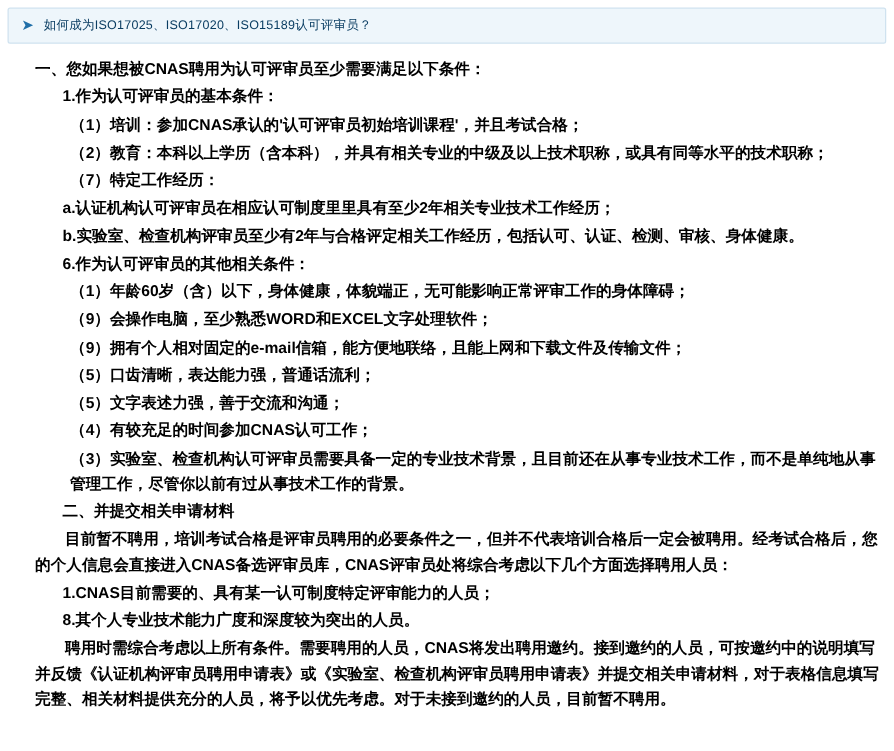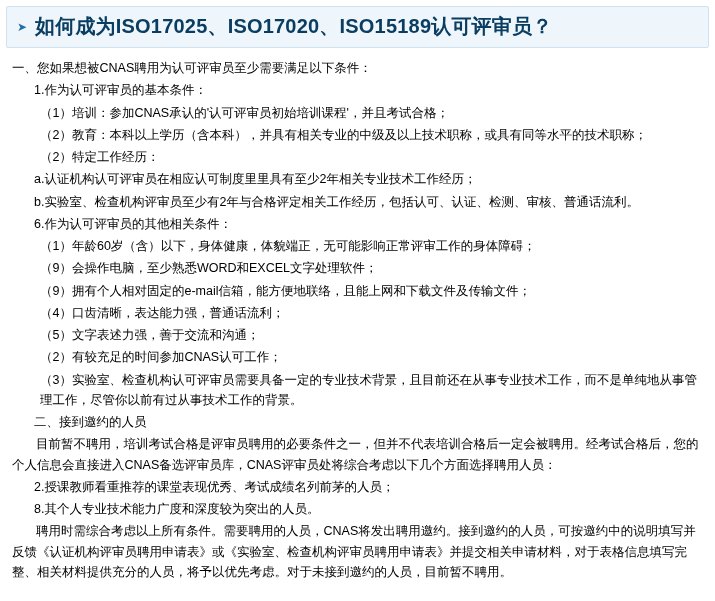--- a/index.html
+++ b/index.html
@@ -34,31 +34,32 @@
     display: inline-block;
     width: 14px;
     height: 14px;
     flex: 0 0 auto;
     line-height: 14px;
     text-align: center;
     color: #1f6fa8;
     font-size: 12px;
   }
   .title-text {
-    font-size: 20px;
-    font-weight: bold;
+    font-size: 10px;
+    font-weight: normal;
     color: #0a3d62;
     letter-spacing: 0.2px;
   }
   .content {
     padding: 10px 12px 12px 12px;
     line-height: 1.62;
   }
   p {
-    margin: 0 0 2px 0;
+    margin: 0 0 2px 16px;
+    font-weight: bold;
   }
   .lvl0 { text-indent: 0; }
   .ind1 { padding-left: 22px; }
   .ind2 { padding-left: 28px; }
   .ind-body { text-indent: 24px; }
   .sub-head {
     padding-left: 22px;
   }
 </style>
 </head>
@@ -71,34 +72,34 @@
     <span class="title-text">如何成为ISO17025、ISO17020、ISO15189认可评审员？</span>
   </div>
 
   <div class="content">
 
     <p class="lvl0">一、您如果想被CNAS聘用为认可评审员至少需要满足以下条件：</p>
 
     <p class="sub-head">1.作为认可评审员的基本条件：</p>
     <p class="ind2">（1）培训：参加CNAS承认的'认可评审员初始培训课程'，并且考试合格；</p>
     <p class="ind2">（2）教育：本科以上学历（含本科），并具有相关专业的中级及以上技术职称，或具有同等水平的技术职称；</p>
-    <p class="ind2">（2）特定工作经历：</p>
+    <p class="ind2">（7）特定工作经历：</p>
     <p class="ind1">a.认证机构认可评审员在相应认可制度里里具有至少2年相关专业技术工作经历；</p>
-    <p class="ind1">b.实验室、检查机构评审员至少有2年与合格评定相关工作经历，包括认可、认证、检测、审核、普通话流利。</p>
+    <p class="ind1">b.实验室、检查机构评审员至少有2年与合格评定相关工作经历，包括认可、认证、检测、审核、身体健康。</p>
 
     <p class="sub-head">6.作为认可评审员的其他相关条件：</p>
     <p class="ind2">（1）年龄60岁（含）以下，身体健康，体貌端正，无可能影响正常评审工作的身体障碍；</p>
     <p class="ind2">（9）会操作电脑，至少熟悉WORD和EXCEL文字处理软件；</p>
     <p class="ind2">（9）拥有个人相对固定的e-mail信箱，能方便地联络，且能上网和下载文件及传输文件；</p>
-    <p class="ind2">（4）口齿清晰，表达能力强，普通话流利；</p>
+    <p class="ind2">（5）口齿清晰，表达能力强，普通话流利；</p>
     <p class="ind2">（5）文字表述力强，善于交流和沟通；</p>
-    <p class="ind2">（2）有较充足的时间参加CNAS认可工作；</p>
+    <p class="ind2">（4）有较充足的时间参加CNAS认可工作；</p>
     <p class="ind2">（3）实验室、检查机构认可评审员需要具备一定的专业技术背景，且目前还在从事专业技术工作，而不是单纯地从事管理工作，尽管你以前有过从事技术工作的背景。</p>
 
-    <p class="sub-head">二、接到邀约的人员</p>
+    <p class="sub-head">二、并提交相关申请材料</p>
     <p class="ind-body">目前暂不聘用，培训考试合格是评审员聘用的必要条件之一，但并不代表培训合格后一定会被聘用。经考试合格后，您的个人信息会直接进入CNAS备选评审员库，CNAS评审员处将综合考虑以下几个方面选择聘用人员：</p>
-    <p class="ind1">2.授课教师看重推荐的课堂表现优秀、考试成绩名列前茅的人员；</p>
+    <p class="ind1">1.CNAS目前需要的、具有某一认可制度特定评审能力的人员；</p>
     <p class="ind1">8.其个人专业技术能力广度和深度较为突出的人员。</p>
 
     <p class="ind-body">聘用时需综合考虑以上所有条件。需要聘用的人员，CNAS将发出聘用邀约。接到邀约的人员，可按邀约中的说明填写并反馈《认证机构评审员聘用申请表》或《实验室、检查机构评审员聘用申请表》并提交相关申请材料，对于表格信息填写完整、相关材料提供充分的人员，将予以优先考虑。对于未接到邀约的人员，目前暂不聘用。</p>
 
   </div>
 </div>
 
 </body></html>

